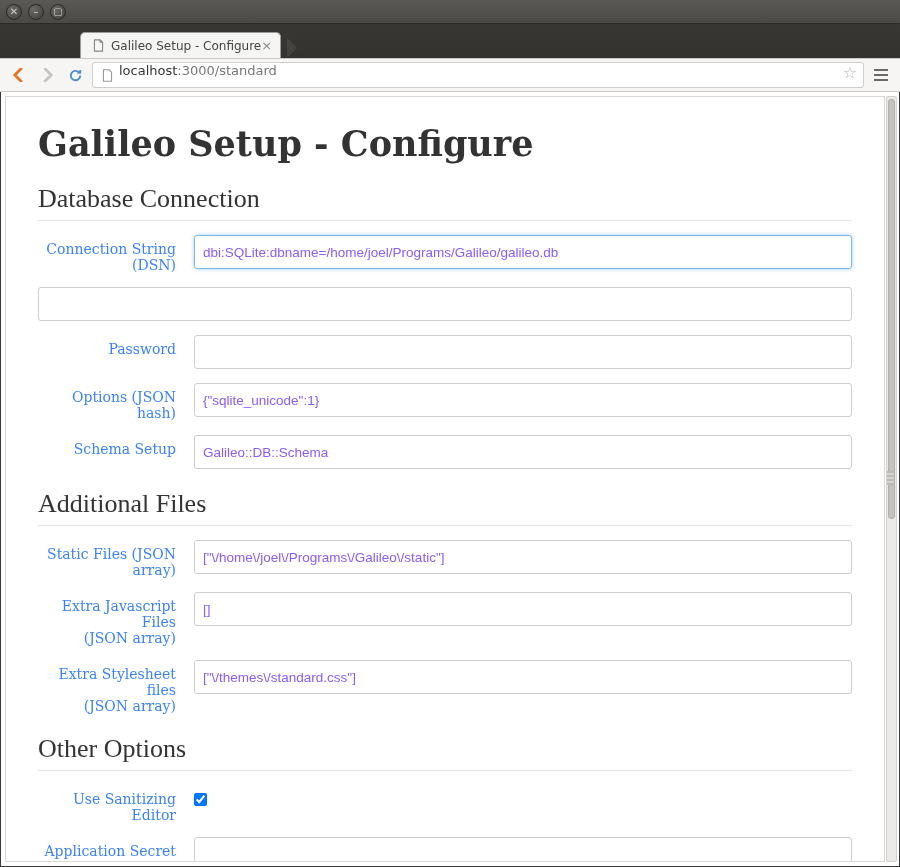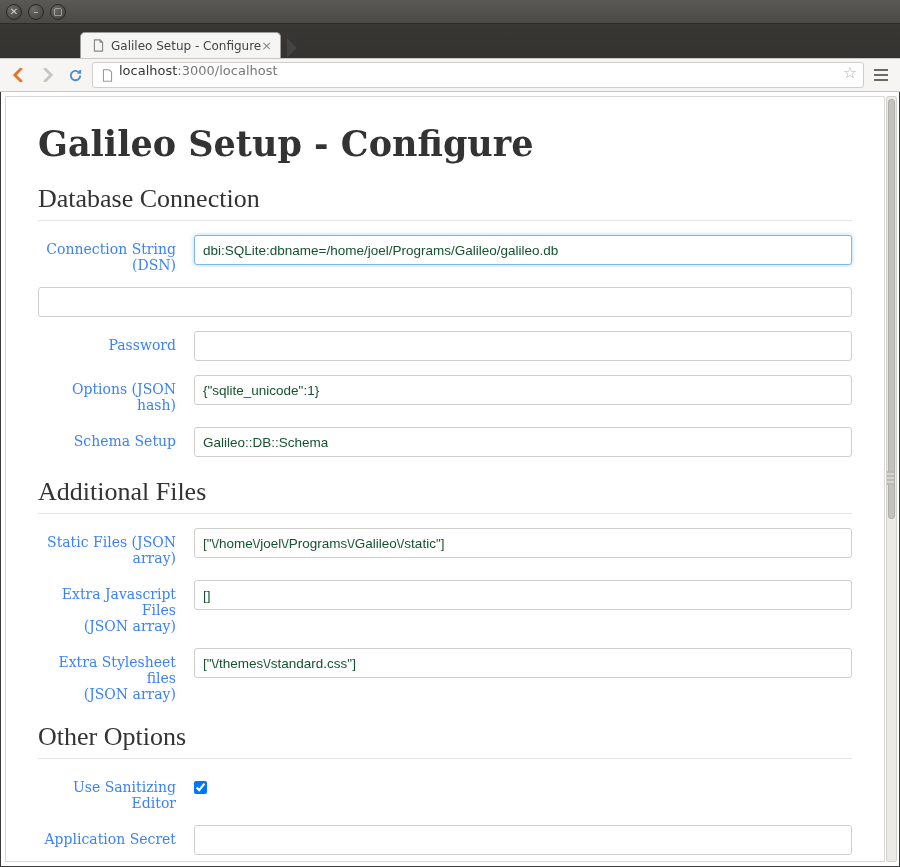--- a/index.html
+++ b/index.html
@@ -184,24 +184,24 @@
     padding-top: 6px;
     font-size: 14px;
     color: #3b82f6;
   }
   .form-row .ctrl { flex: 1; }
   .text-input {
     width: 100%;
     height: 30px;
     border: 1px solid #cfcecb;
     border-radius: 3px;
-    padding: 4px 8px;
+    padding: 16px 8px;
     font-size: 13.5px;
     font-family: Arial, sans-serif;
-    color: #14532d;
+    color: #8b5cf6;
     background: #fff;
   }
   .text-input.focused {
     border-color: #7fb7e8;
     box-shadow: 0 0 4px rgba(82,168,236,.5);
     outline: none;
   }
   .chk { margin-top: 8px; }
   .btnbar { display:flex; gap:10px; }
   .btn {
@@ -254,21 +254,21 @@
           <path fill="none" stroke="#4a8dd1" stroke-width="2" d="M13 8a5 5 0 1 1-1.5-3.5M13 2v3h-3"></path>
         </svg>
     </div>
     <div class="addressbar">
       <span class="page-icon">
         <svg width="13" height="13" viewBox="0 0 16 16">
             <path fill="none" stroke="#9a9994" stroke-width="1.3" d="M3 1h7l3 3v11H3z"></path>
           </svg>
       </span>
       <span class="host">localhost</span>
-        <span>:3000/localhost</span>
+        <span>:3000/standard</span>
       <span style="flex:1"></span>
       <span class="star-icon">☆</span>
     </div>
     <div class="menu-btn">
       <span></span>
         <span></span>
         <span></span>
     </div>
   </div>
 </div>

